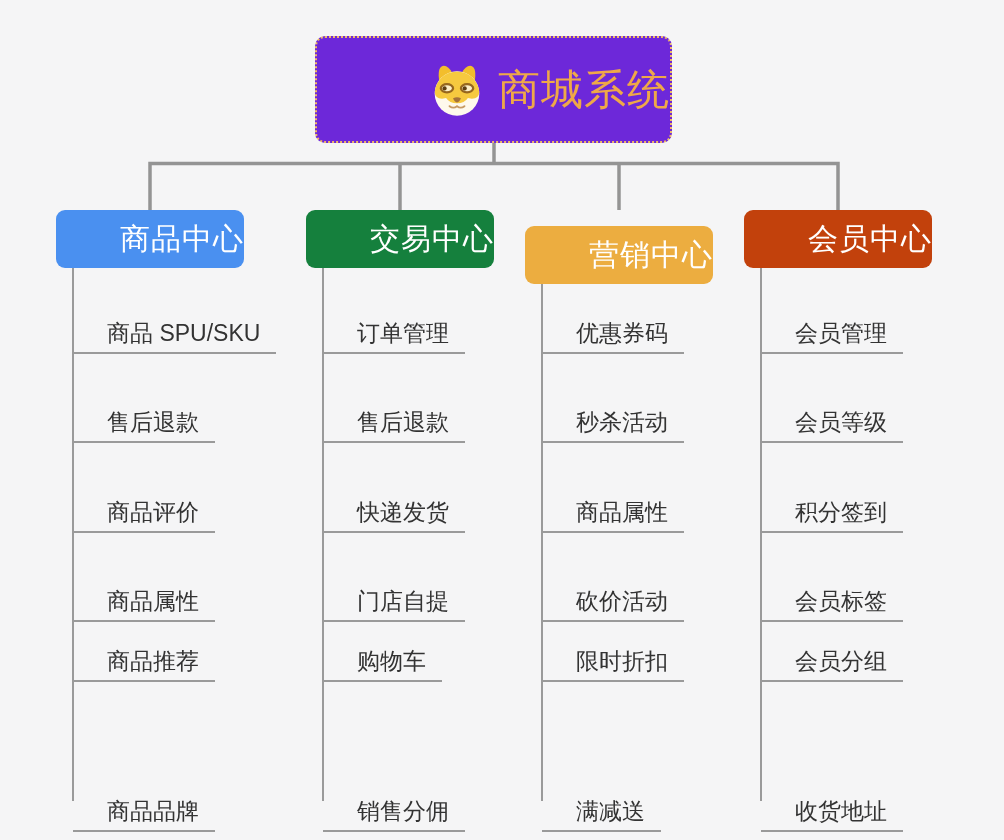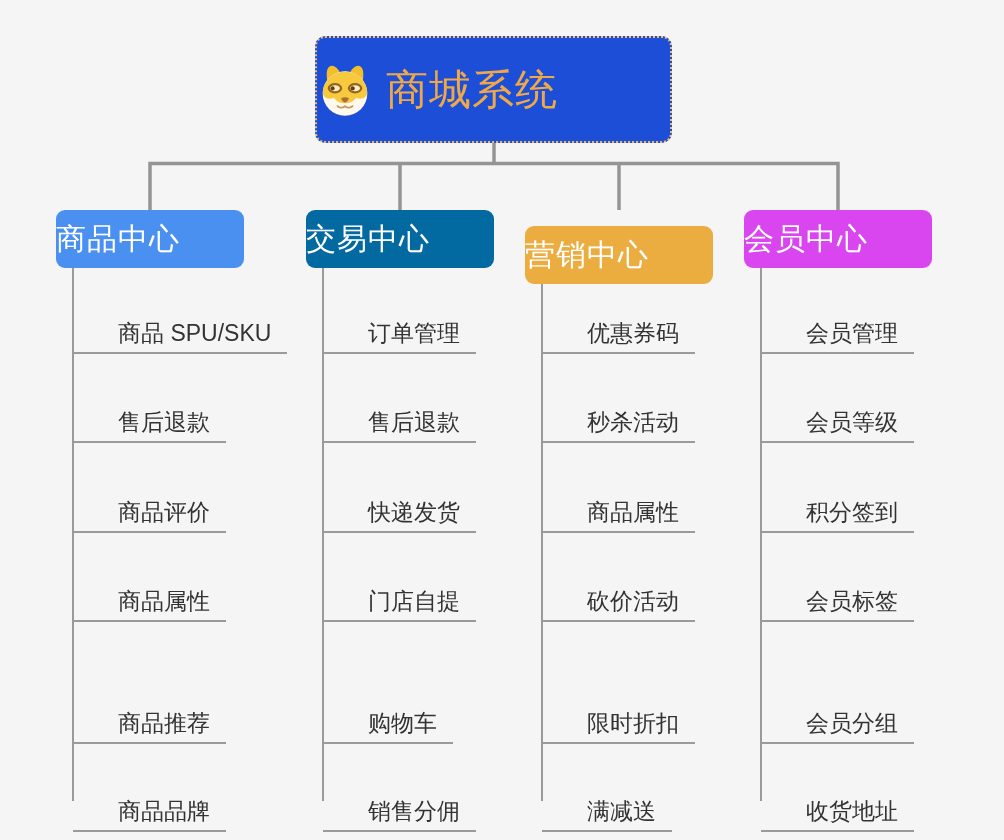--- a/index.html
+++ b/index.html
@@ -14,46 +14,46 @@
     position: absolute;
     left: 0; top: 0;
     width: 1004px; height: 840px;
     z-index: 0;
   }
   
   .root-node {
     position: absolute;
     left: 315px; top: 36px;
     width: 357px; height: 107px;
-    background: #1d4ed8;
+    background: #6d28d9;
     border: 2px dotted #F0BC64;
     border-radius: 10px;
     display: flex;
     align-items: center;
-    justify-content: flex-start;
+    justify-content: flex-end;
     gap: 13px;
     z-index: 2;
     cursor: default;
   }
   .root-title {
     font-size: 42px;
     letter-spacing: 1px;
     white-space: nowrap;
   }
   .doge { width: 56px; height: 56px; flex: 0 0 auto; }
   
   .branch {
     position: absolute;
     top: 210px;
     width: 188px; height: 58px;
     border-radius: 9px;
     color: #FFFFFF;
     font-size: 30px;
     line-height: 58px;
-    text-align: left;
+    text-align: right;
     letter-spacing: 1px;
     z-index: 2;
     white-space: nowrap;
   }
   .branch.b0 { left: 56px;  }
   .branch.b1 { left: 306px; }
   .branch.b2 { left: 525px; }
   .branch.b3 { left: 744px; }
   
   .column {
@@ -66,30 +66,30 @@
   .column.c0 { left: 73px;  }
   .column.c1 { left: 323px; }
   .column.c2 { left: 542px; }
   .column.c3 { left: 761px; }
   .leaf {
     position: absolute;
     left: 0;
     white-space: nowrap;
     font-size: 23px;
     line-height: 34px;
-    padding: 0 16px 2px 45px;
+    padding: 0 16px 2px 34px;
     border-bottom: 2px solid #9A9A9A;
     width: max-content;
     cursor: default;
   }
   .leaf:nth-child(1) { top: 316px; }
   .leaf:nth-child(2) { top: 405px; }
   .leaf:nth-child(3) { top: 495px; }
   .leaf:nth-child(4) { top: 584px; }
-  .leaf:nth-child(5) { top: 706px; }
+  .leaf:nth-child(5) { top: 644px; }
   .leaf:nth-child(6) { top: 763px; margin-top: 31px; }
 </style>
 </head>
 <body style="background-color: rgb(245, 245, 246);">
 
 <svg id="connectors" xmlns="http://www.w3.org/2000/svg">
 
   <g stroke="#949494" stroke-width="3.5" fill="none">
     <path d="M494 141 L494 163.5"></path>
     <path d="M150 210 L150 163.5 L838 163.5 L838 210"></path>
@@ -115,23 +115,23 @@
     <ellipse cx="43.5" cy="30" rx="7" ry="4.6" fill="#FCEEC8" stroke="#96661E" stroke-width="2.6"></ellipse>
     <circle cx="17.8" cy="30.2" r="2.4" fill="#5F3F12"></circle>
     <circle cx="40.8" cy="30.2" r="2.4" fill="#5F3F12"></circle>
     <path d="M27.5 41.5 Q32 38.8 36.5 41.5 Q34.8 46.2 32 46.2 Q29.2 46.2 27.5 41.5 Z" fill="#A4713A"></path>
     <path d="M23.5 50.5 Q27.8 53.8 32 50.5 Q36.2 53.8 40.5 50.5" fill="none" stroke="#C79A62" stroke-width="2.2" stroke-linecap="round"></path>
   </svg>
   <span class="root-title" style="color: rgb(239, 168, 72);">商城系统</span>
 </div>
 
 <div class="branch b0" style="background: rgb(74, 144, 240);">商品中心</div>
-<div class="branch b1" style="background: #0369a1;">交易中心</div>
+<div class="branch b1" style="background: #15803d;">交易中心</div>
 <div class="branch b2" style="background: rgb(236, 173, 64); margin-top: 16px;">营销中心</div>
-<div class="branch b3" style="background: #d946ef;">会员中心</div>
+<div class="branch b3" style="background: #c2410c;">会员中心</div>
 
 <div class="column c0" style="color: rgb(51, 51, 51);">
   <div class="leaf">商品 SPU/SKU</div>
   <div class="leaf">售后退款</div>
   <div class="leaf">商品评价</div>
   <div class="leaf">商品属性</div>
   <div class="leaf">商品推荐</div>
   <div class="leaf">商品品牌</div>
 </div>
 

